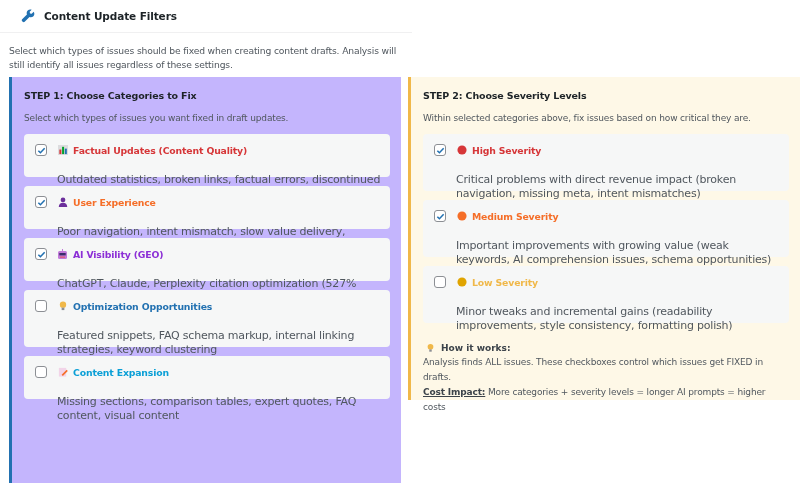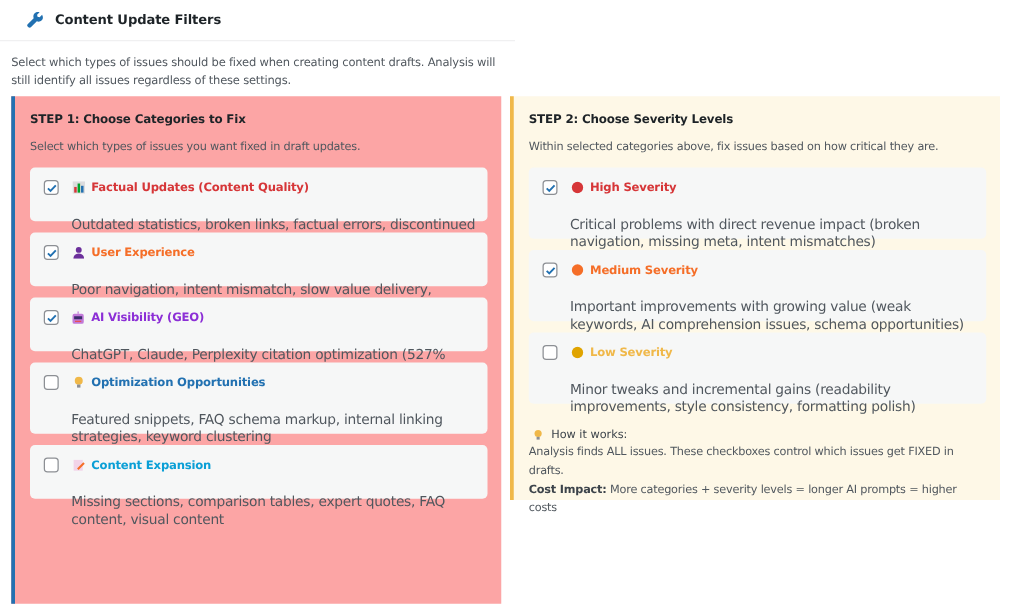--- a/index.html
+++ b/index.html
@@ -5,40 +5,40 @@
   * { box-sizing: border-box; margin: 0; padding: 0; }
   html, body { width: 808px; height: 491px; background: #ffffff; overflow: hidden; }
   body { font-family: "DejaVu Sans", "Liberation Sans", sans-serif; color: #3c434a; position: relative; }
 
   .header { position: absolute; left: 0; top: 0; width: 412px; height: 33px; border-bottom: 1px solid #f0f0f1; display: flex; align-items: center; padding-left: 21px; }
   .header .wrench { width: 14px; height: 14px; margin-right: 9px; display: inline-flex; }
   .header .title { font-size: 10.5px; font-weight: 600; color: #1d2327; letter-spacing: -0.1px; }
 
   .intro { position: absolute; left: 9px; top: 44px; width: 400px; font-size: 9.2px; line-height: 14px; color: #50575e; letter-spacing: -0.15px; }
 
-  .step1 { position: absolute; left: 9px; top: 77px; width: 392px; height: 406px; background: #fca5a5; border-left: 3px solid #2271b1; padding: 12px 11px 0 12px; }
+  .step1 { position: absolute; left: 9px; top: 77px; width: 392px; height: 406px; background: #c4b5fd; border-left: 3px solid #2271b1; padding: 12px 11px 0 12px; }
   .step2 { position: absolute; left: 408px; top: 77px; width: 392px; height: 323px; background: #fef8e7; border-left: 3px solid #f0b849; padding: 12px 11px 17px 12px; }
 
   .step-title { font-size: 9.5px; font-weight: 700; color: #1d2327; letter-spacing: -0.15px; height: 14px; line-height: 14px; }
   .step-sub { font-size: 9px; color: #50575e; margin-top: 8px; height: 14px; line-height: 14px; letter-spacing: -0.15px; }
 
   .opt { background: #f6f7f7; border-radius: 4px; margin-top: 9px; padding: 9px 8px 8px 11px; position: relative; }
   .step1 .opt:first-of-type { margin-top: 0; }
   .opt-row { display: flex; align-items: center; height: 14px; }
   .cb { width: 12px; height: 12px; border: 1px solid #8c8f94; border-radius: 3px; background: #fff; margin-right: 10px; display: inline-flex; align-items: center; justify-content: center; flex-shrink: 0; }
   .cb svg { width: 9px; height: 9px; }
   .opt-icon { width: 11px; height: 11px; margin-right: 5px; display: inline-flex; align-items: center; justify-content: center; flex-shrink: 0; }
   .opt-label { font-size: 9.3px; font-weight: 600; letter-spacing: -0.15px; }
   .opt-desc { font-size: 11px; color: #50575e; margin-left: 22px; margin-top: 16px; line-height: 14px; letter-spacing: -0.2px; }
 
   .how { margin-top: 18px; }
-  .how-head { display: flex; align-items: center; height: 14px; font-size: 9px; font-weight: 400; color: #3c434a; }
+  .how-head { display: flex; align-items: center; height: 14px; font-size: 9px; font-weight: 700; color: #3c434a; }
   .how-head .bulb { margin-left: 3px; margin-right: 6px; display: inline-flex; }
   .how-line { font-size: 9px; color: #50575e; line-height: 15px; letter-spacing: -0.15px; }
-  .how-line b { font-weight: 600; color: #3c434a; }
+  .how-line b { font-weight: 600; color: #3c434a; text-decoration: underline; }
 </style>
 </head>
 <body>
 
 <div class="header">
   <span class="wrench">
     <svg viewBox="0 0 16 16" width="14" height="14">
         <path d="M14.5 3.2l-2.3 2.3-1.9-.4-.4-1.9 2.3-2.3c-1.5-.6-3.3-.3-4.5.9-1.2 1.2-1.5 3-.9 4.5L1.3 11.8c-.6.6-.6 1.6 0 2.2l.7.7c.6.6 1.6.6 2.2 0l5.5-5.5c1.5.6 3.3.3 4.5-.9 1.2-1.2 1.5-3 .3-5.1z" fill="#2271b1"></path>
       </svg>
   </span>

